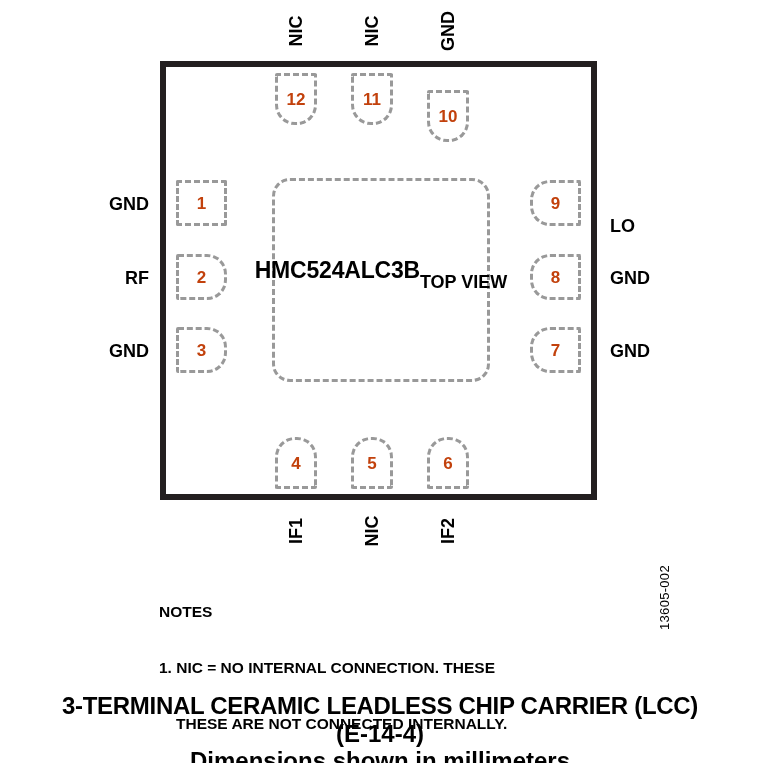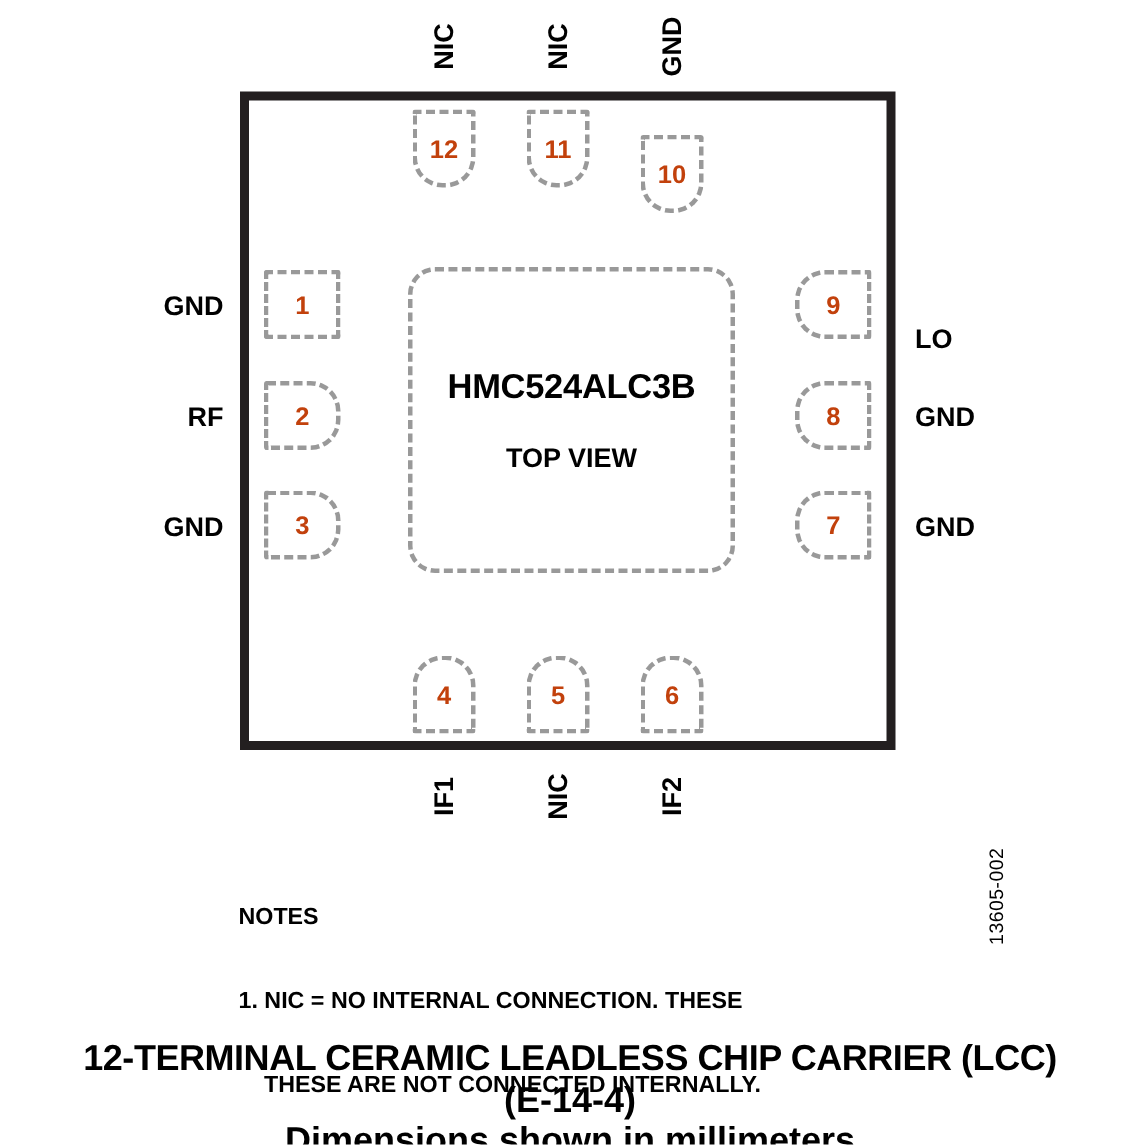--- a/index.html
+++ b/index.html
@@ -46,25 +46,25 @@
     width: 218px;
     height: 204px;
     box-sizing: border-box;
     border: 3px dashed #999999;
     border-radius: 18px;
     background: transparent;
   }
   .epad-text {
     position: absolute;
     left: 272px;
-    top: 178px;
+    top: 168px;
     width: 218px;
     height: 204px;
     display: flex;
-    flex-direction: column;
+    flex-direction: row;
     align-items: center;
     justify-content: center;
     text-align: center;
     line-height: 1.16;
   }
   .epad-part {
     font-size: 23px;
     font-weight: bold;
     letter-spacing: -0.2px;
     white-space: nowrap;
@@ -255,18 +255,18 @@
     <div class="notes-title">NOTES</div>
     <div class="note-line">1. NIC = NO INTERNAL CONNECTION. THESE</div>
     <div class="note-line note-indent">THESE ARE NOT CONNECTED INTERNALLY.</div>
     
     
   </div>
 
   <div class="fig-id">13605-002</div>
 
   <div class="caption">
-    <div class="caption-line1">12-TERMINAL CERAMIC LEADLESS CHIP CARRIER (LCC)</div>
+    <div class="caption-line1">3-TERMINAL CERAMIC LEADLESS CHIP CARRIER (LCC)</div>
     <div class="caption-line2">(E-14-4)</div>
     <div class="caption-line3">Dimensions shown in millimeters</div>
   </div>
 
 </div>
 
 </body></html>

